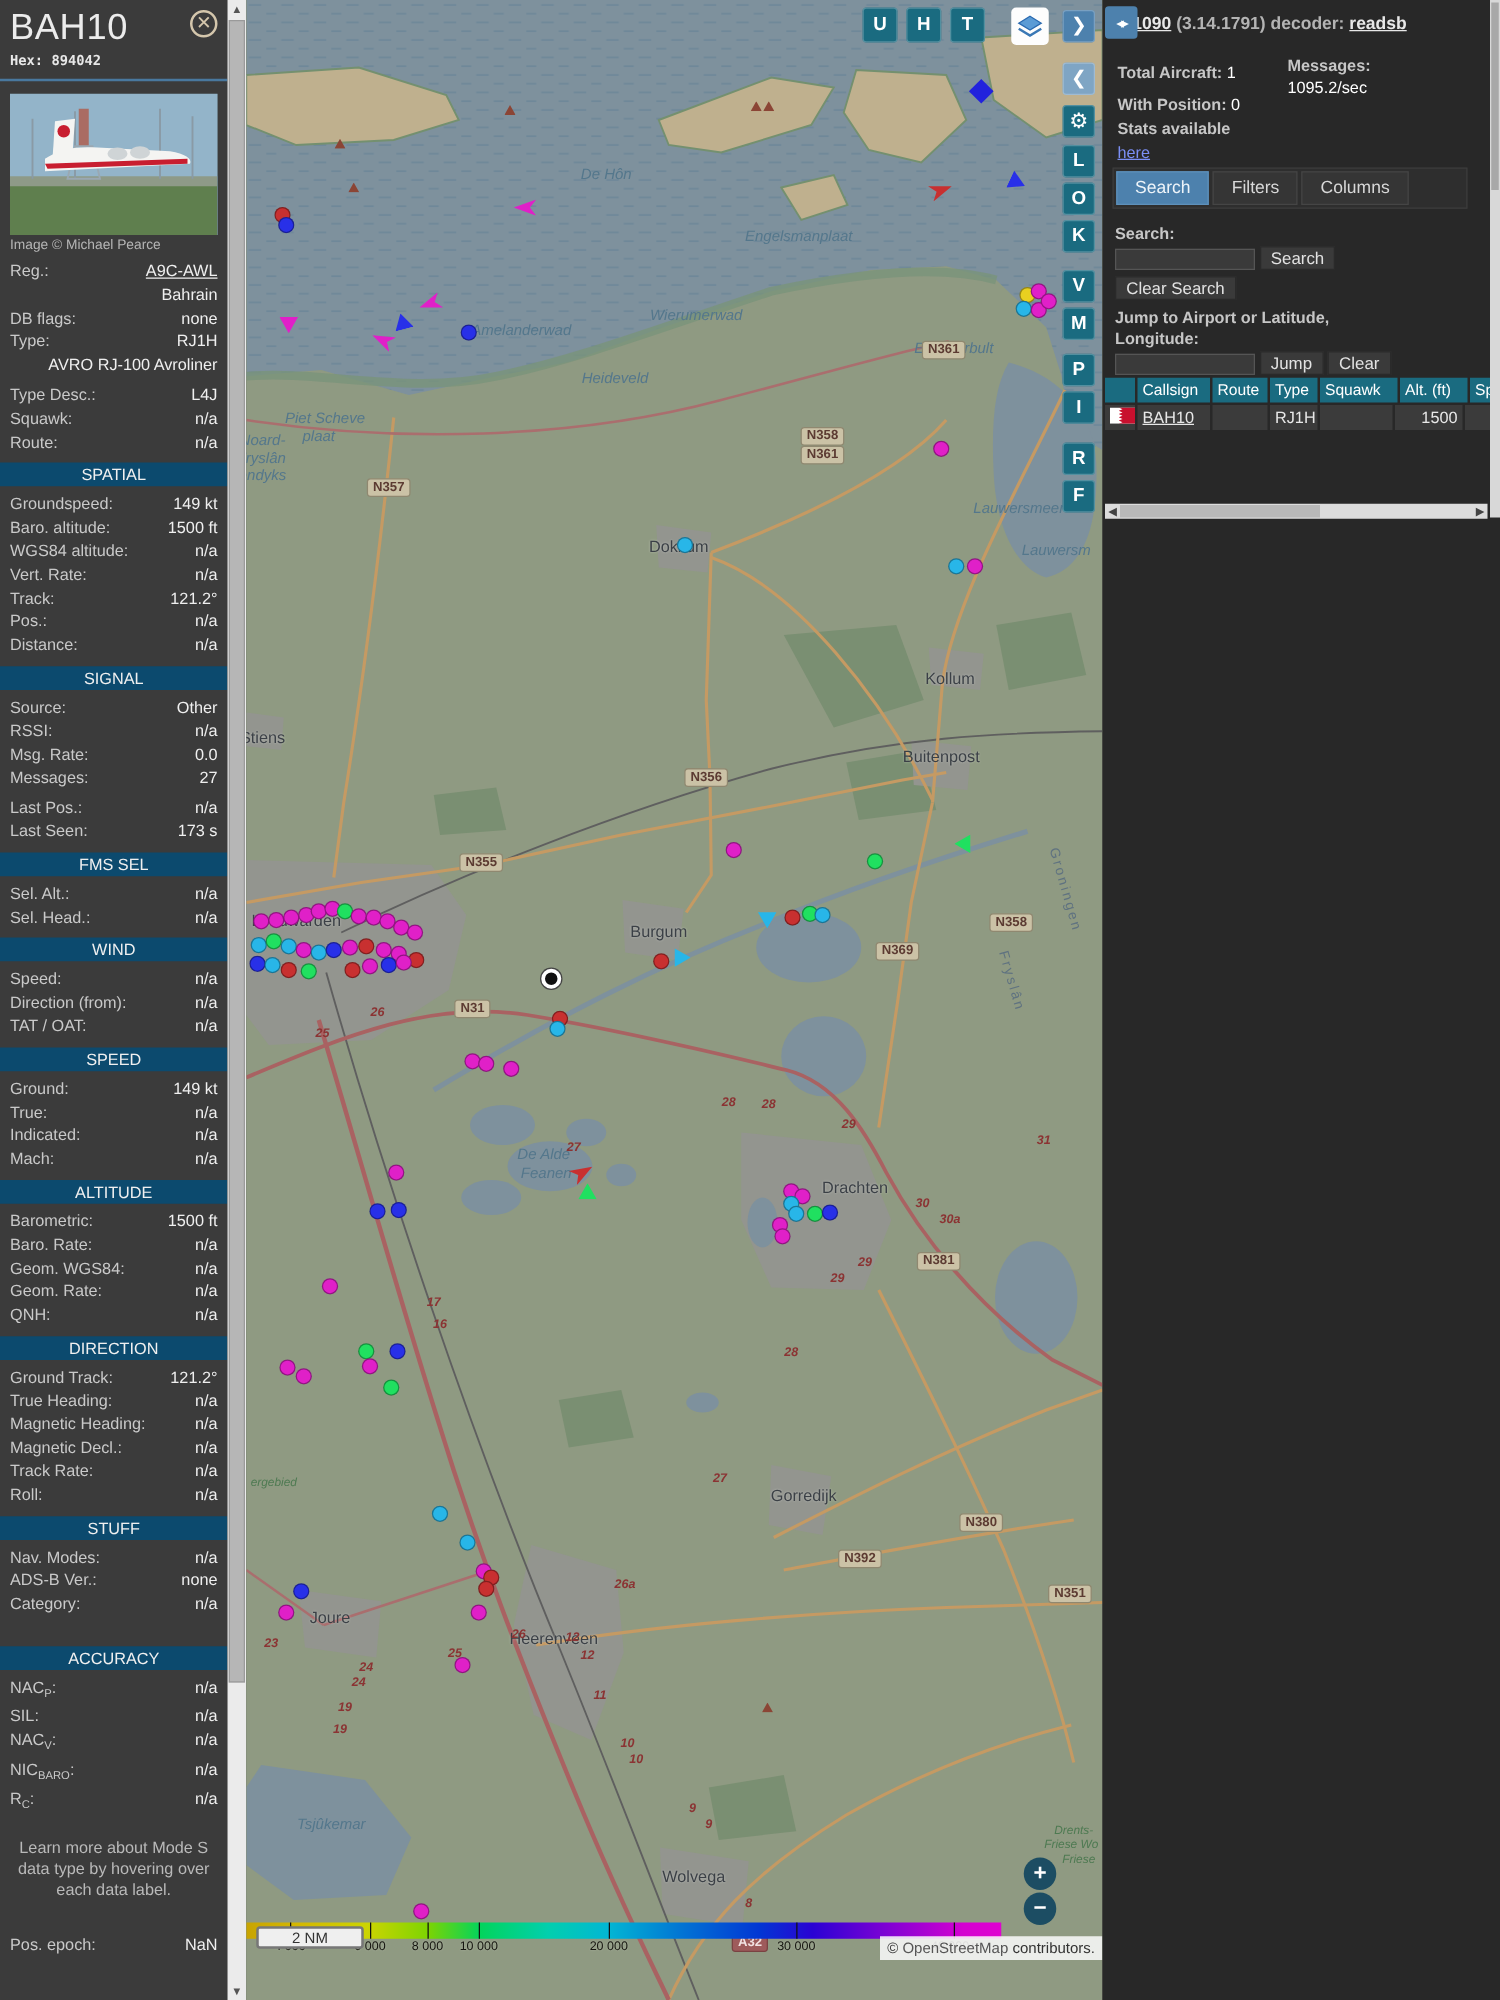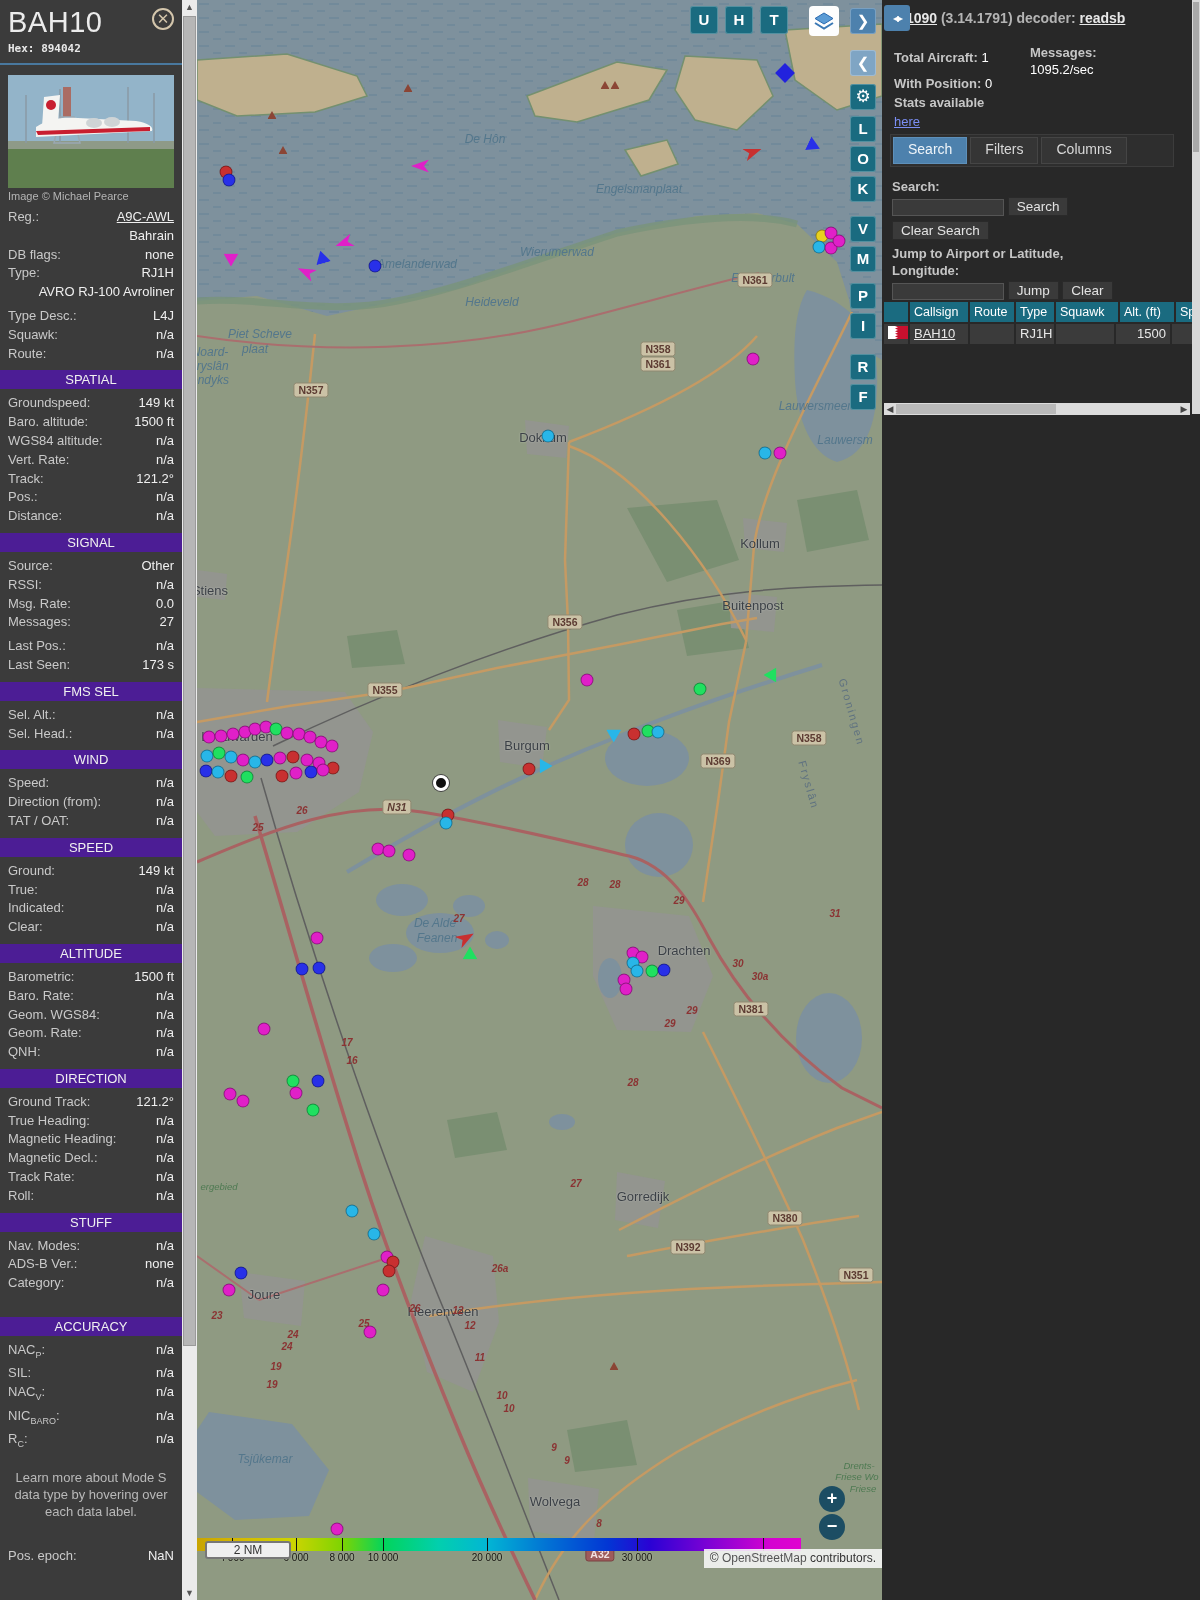--- a/index.html
+++ b/index.html
@@ -13,21 +13,21 @@
   #sb-close{position:absolute;right:8px;top:8px;width:22px;height:22px;border:2px solid #d4c6ac;
     border-radius:50%;color:#d4c6ac;text-align:center;line-height:18px;font-size:15px;cursor:pointer}
   #sb-hex{font-family:"DejaVu Sans Mono",monospace;font-weight:bold;font-size:11px;color:#e8e8e8;margin:3px 0 8px}
   #sb-div{border-bottom:2px solid #49789e;margin:0}
   #sb-photo{margin:10px 8px 0 8px;height:113px;background:#8fb2c8;position:relative;overflow:hidden}
   #sb-caption{padding:2px 8px 6px;font-size:11px;color:#b5b5b5}
   .row{display:flex;justify-content:space-between;padding:0 8px;line-height:18.8px}
   .row .lab{color:#c9c9c9;white-space:nowrap}
   .row .val{color:#efefef;text-align:right;white-space:nowrap}
   .row .val.link{text-decoration:underline;cursor:pointer}
-  .sec-h{background:#4c1d95;color:#f0f0f0;text-align:center;padding:2px 0;margin:7px 0 5px;font-size:13px}
+  .sec-h{background:#0c4a6e;color:#f0f0f0;text-align:center;padding:2px 0;margin:7px 0 5px;font-size:13px}
   #sb-note{margin-top:16px;padding:0 6px;text-align:center;color:#b9b9b9;line-height:17px}
   
   #sb-scroll{position:absolute;left:182px;top:0;width:15px;height:1600px;background:#ebebeb}
   #sb-scroll .thumb{position:absolute;left:1px;width:13px;top:16px;height:1330px;background:#b6b6b6;border:1px solid #9a9a9a}
   .sb-arrow{position:absolute;left:0;width:15px;height:14px;color:#555;font-size:9px;text-align:center;line-height:14px}
   
   #map{position:absolute;left:197px;top:0;width:685px;height:1600px;overflow:hidden;background:#8f9a82}
   #map svg{position:absolute;left:0;top:0}
   .lbl{position:absolute;transform:translate(-50%,-50%);white-space:nowrap;pointer-events:none}
   .lbl-town{font-size:13px;color:#3b4046;text-shadow:0 0 2px rgba(255,255,255,.4)}
@@ -246,21 +246,21 @@
       </div>
       <div class="row">
         <span class="lab">True:</span>
         <span class="val">n/a</span>
       </div>
       <div class="row">
         <span class="lab">Indicated:</span>
         <span class="val">n/a</span>
       </div>
       <div class="row">
-        <span class="lab">Clear:</span>
+        <span class="lab">Mach:</span>
         <span class="val">n/a</span>
       </div>
       <div class="sec-h">ALTITUDE</div>
       <div class="row">
         <span class="lab">Barometric:</span>
         <span class="val">1500 ft</span>
       </div>
       <div class="row">
         <span class="lab">Baro. Rate:</span>
         <span class="val">n/a</span>
@@ -464,21 +464,21 @@
       <div class="lbl lbl-area" style="left: 22px; top: 1186px;">ergebied</div>
       <div class="lbl lbl-area" style="left: 662px; top: 1465px;">Drents-</div>
       <div class="lbl lbl-area" style="left: 660px; top: 1476px;">Friese Wo</div>
       <div class="lbl lbl-area" style="left: 666px; top: 1488px;">Friese</div>
       <div class="lbl lbl-badge" style="left: 558px; top: 280px;">N361</div>
       <div class="lbl lbl-badge" style="left: 461px; top: 349px;">N358</div>
       <div class="lbl lbl-badge" style="left: 461px; top: 364px;">N361</div>
       <div class="lbl lbl-badge" style="left: 114px; top: 390px;">N357</div>
       <div class="lbl lbl-badge" style="left: 368px; top: 622px;">N356</div>
       <div class="lbl lbl-badge" style="left: 188px; top: 690px;">N355</div>
-      <div class="lbl lbl-badge" style="left: 200px; top: 807px; font-style: italic;">N31</div>
+      <div class="lbl lbl-badge" style="left: 181px; top: 807px;">N31</div>
       <div class="lbl lbl-badge" style="left: 521px; top: 761px;">N369</div>
       <div class="lbl lbl-badge" style="left: 612px; top: 738px;">N358</div>
       <div class="lbl lbl-badge" style="left: 554px; top: 1009px;">N381</div>
       <div class="lbl lbl-badge" style="left: 588px; top: 1218px;">N380</div>
       <div class="lbl lbl-badge" style="left: 491px; top: 1247px;">N392</div>
       <div class="lbl lbl-badge" style="left: 659px; top: 1275px;">N351</div>
       <div class="lbl lbl-mot" style="left: 403px; top: 1554px;">A32</div>
       <div class="lbl lbl-exit" style="left: 61px; top: 827px;">25</div>
       <div class="lbl lbl-exit" style="left: 105px; top: 810px;">26</div>
       <div class="lbl lbl-exit" style="left: 262px; top: 918px;">27</div>

